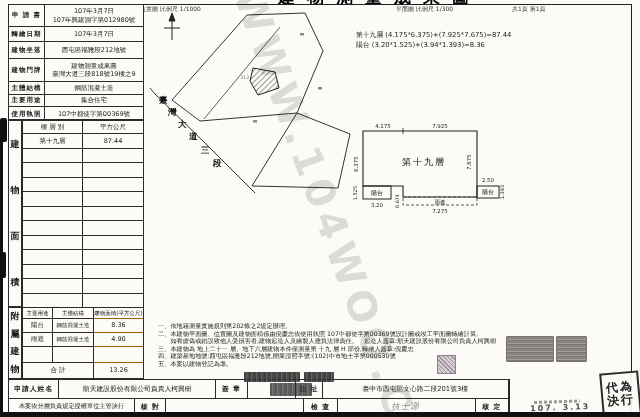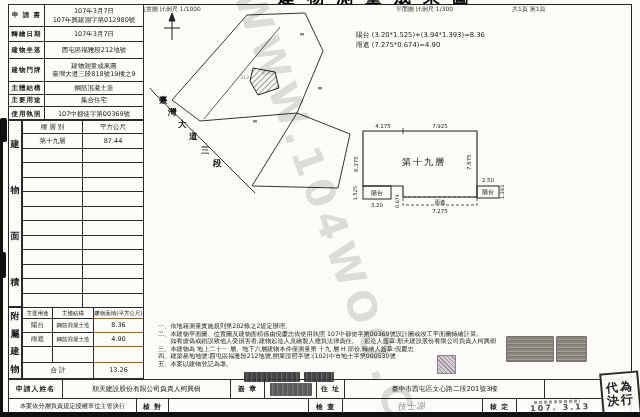--- a/index.html
+++ b/index.html
@@ -36,21 +36,21 @@
   .small{font-size:5.5px;}
 
   
   .calc{left:356px;top:30px;font-size:6.8px;line-height:10px;color:#222;white-space:nowrap;}
 
   
   .notes{left:158px;top:322px;width:434px;font-size:6.2px;line-height:7.6px;color:#222;}
   .notes div{white-space:nowrap;}
 
   
-  .btm{left:8px;top:379px;width:624px;height:35px;border:1px solid #2a2a2a;box-sizing:border-box;}
+  .btm{left:8px;top:379px;width:502px;height:35px;border:1px solid #2a2a2a;box-sizing:border-box;}
   .brow{display:flex;}
   .brow1{height:19px;border-bottom:1px solid #2a2a2a;box-sizing:border-box;}
   .brow2{height:15px;}
   .bcell{display:flex;align-items:center;justify-content:center;border-right:1px solid #2a2a2a;
          box-sizing:border-box;font-size:6.8px;text-align:center;overflow:hidden;}
   .bcell.last{border-right:none;}
   .blabel{font-weight:bold;letter-spacing:1px;}
 
   
   .stamp-dark{background:repeating-linear-gradient(90deg,#2f2f2f 0 2px,#555 2px 3px,#3a3a3a 3px 5px);
@@ -198,22 +198,22 @@
       <text x="13" y="95">臺</text>
       <text x="22" y="107">灣</text>
       <text x="32" y="119">大</text>
       <text x="43" y="131">道</text>
       <text x="55" y="145">三</text>
       <text x="67" y="158">段</text>
     </g>
   </svg>
 
   <div class="abs calc">
+    <div>第十九層 (4.175*6.375)+(7.925*7.675)=87.44</div>
     <div>陽台 (3.20*1.525)+(3.94*1.393)=8.36</div>
-    <div>雨遮 (7.275*0.674)=4.90</div>
   </div>
 
   <svg class="abs" style="left:340px;top:112px" width="180" height="105" viewBox="0 0 180 105">
     <polygon points="23,19 137,19 137,85 63,85 63,74 23,74" fill="none" stroke="#222" stroke-width="1.1"></polygon>
     <line x1="63" y1="16" x2="63" y2="22" stroke="#222" stroke-width="0.8"></line>
     <text x="84" y="53" font-size="9" letter-spacing="2" text-anchor="middle" fill="#111">第十九層</text>
     <g font-size="5.5" fill="#222">
       <text x="43" y="16" text-anchor="middle">4.175</text>
       <text x="100" y="16" text-anchor="middle">7.925</text>
       <text x="18" y="52" text-anchor="middle" transform="rotate(-90 18 52)">6.375</text>

